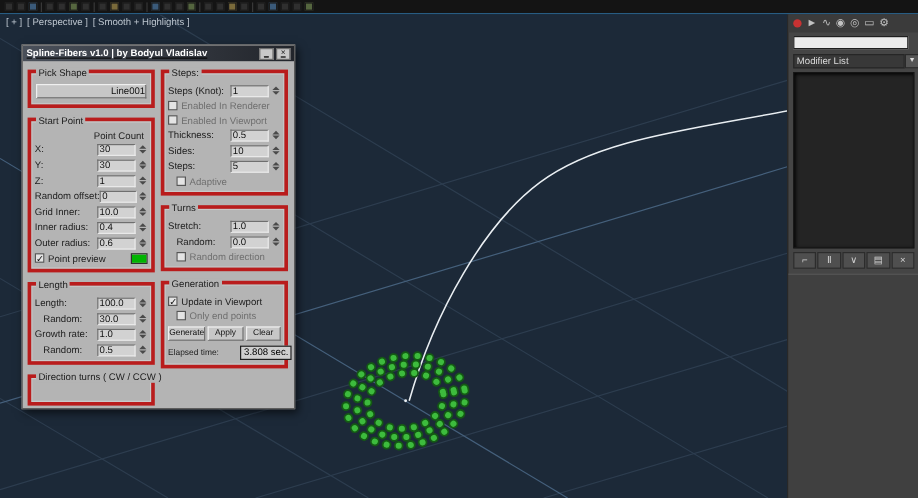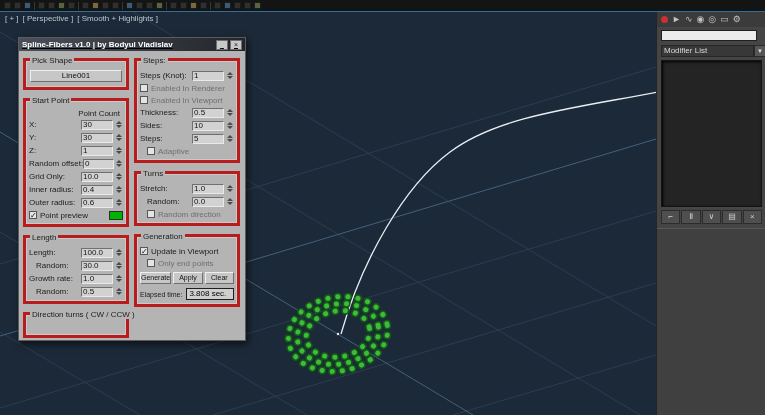--- a/index.html
+++ b/index.html
@@ -55,25 +55,25 @@
     font-size:8px;line-height:8px;padding:0 1px;color:#111;}
   .spin{width:9px;height:10px;display:flex;flex-direction:column;align-items:center;justify-content:center;gap:1px;margin-left:1px;}
   .su{width:0;height:0;border-left:3px solid transparent;border-right:3px solid transparent;border-bottom:3px solid #4a4a4a;}
   .sd{width:0;height:0;border-left:3px solid transparent;border-right:3px solid transparent;border-top:3px solid #4a4a4a;}
   .cbrow{display:flex;align-items:center;gap:3px;height:12px;}
   .cbrow.ind{padding-left:7px;}
   .cb{width:8px;height:8px;background:#e4e4e4;border:1px solid #565656;font-size:8px;line-height:7px;text-align:center;color:#111;flex:0 0 auto;}
   .cblab{font-size:8px;color:#1c1c1c;white-space:nowrap;}
   .dim{color:#6f6f6f;}
   .pickbtn{display:block;margin:1px auto 2px;width:92px;height:12px;background:#c7c7c7;
-    border:1px solid;border-color:#efefef #6f6f6f #6f6f6f #efefef;font-size:8px;line-height:10px;text-align:center;color:#111;}
+    border:1px solid;border-color:#efefef #6f6f6f #6f6f6f #efefef;font-size:8px;line-height:10px;text-align:right;color:#111;}
   .genbtns{display:flex;gap:2px;margin:3px 0;}
   .gbtn{flex:1;height:12px;background:#c7c7c7;border:1px solid;border-color:#efefef #6f6f6f #6f6f6f #efefef;
     font-size:7px;line-height:10px;text-align:center;color:#111;}
-  .elapsed{display:flex;align-items:center;gap:4px;height:14px;}
+  .elapsed{display:flex;align-items:center;gap:18px;height:14px;}
   .elab{font-size:7px;color:#1c1c1c;white-space:nowrap;}
   .ebox{flex:1;height:12px;border:1px solid #1f1f1f;background:#cfcfcf;font-size:8px;line-height:10px;padding:0 2px;color:#000;white-space:nowrap;}
   .swatch{margin-left:auto;border:1px solid #2f2f2f;flex:0 0 auto;}
 </style>
 </head>
 <body>
 
 <div id="app">
 
   <div class="topbar">
@@ -228,21 +228,21 @@
           </div>
           <div class="frow">
             <span class="lab">Random offset:</span>
             <span class="val">0</span>
             <span class="spin">
                 <span class="su"></span>
                 <span class="sd"></span>
               </span>
           </div>
           <div class="frow">
-            <span class="lab">Grid Only:</span>
+            <span class="lab">Grid Inner:</span>
             <span class="val">10.0</span>
             <span class="spin">
                 <span class="su"></span>
                 <span class="sd"></span>
               </span>
           </div>
           <div class="frow">
             <span class="lab">Inner radius:</span>
             <span class="val">0.4</span>
             <span class="spin">

